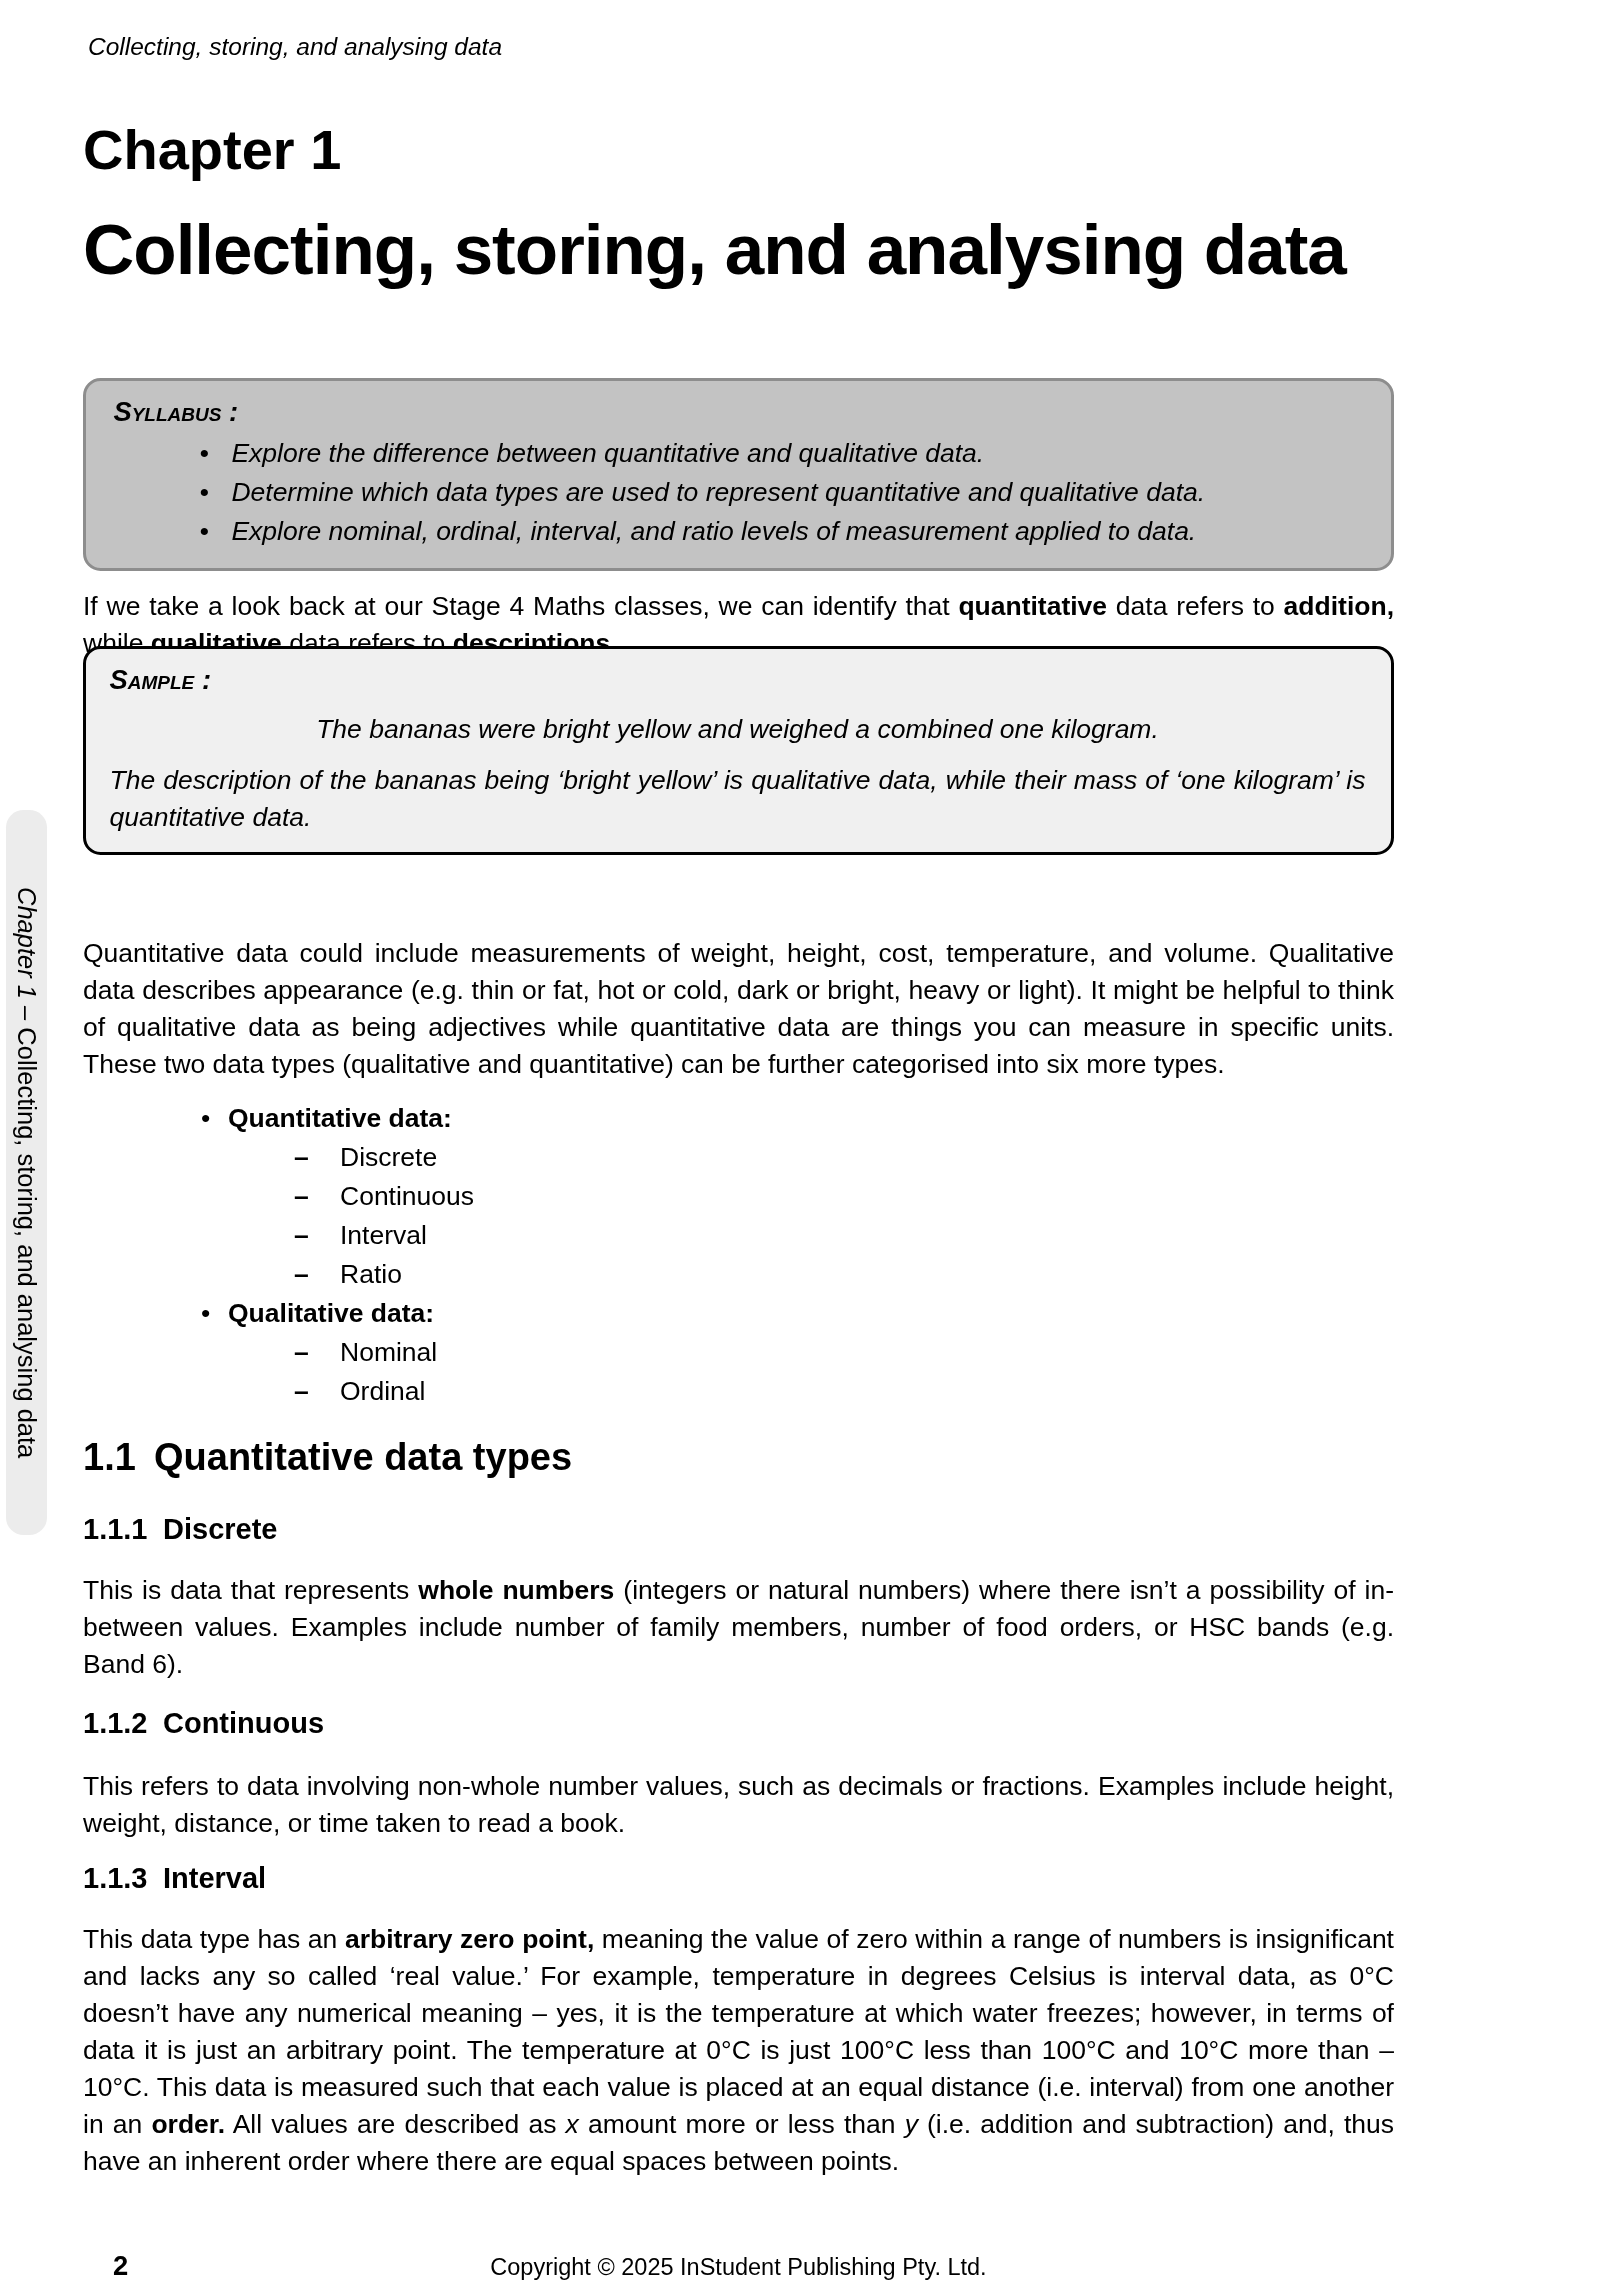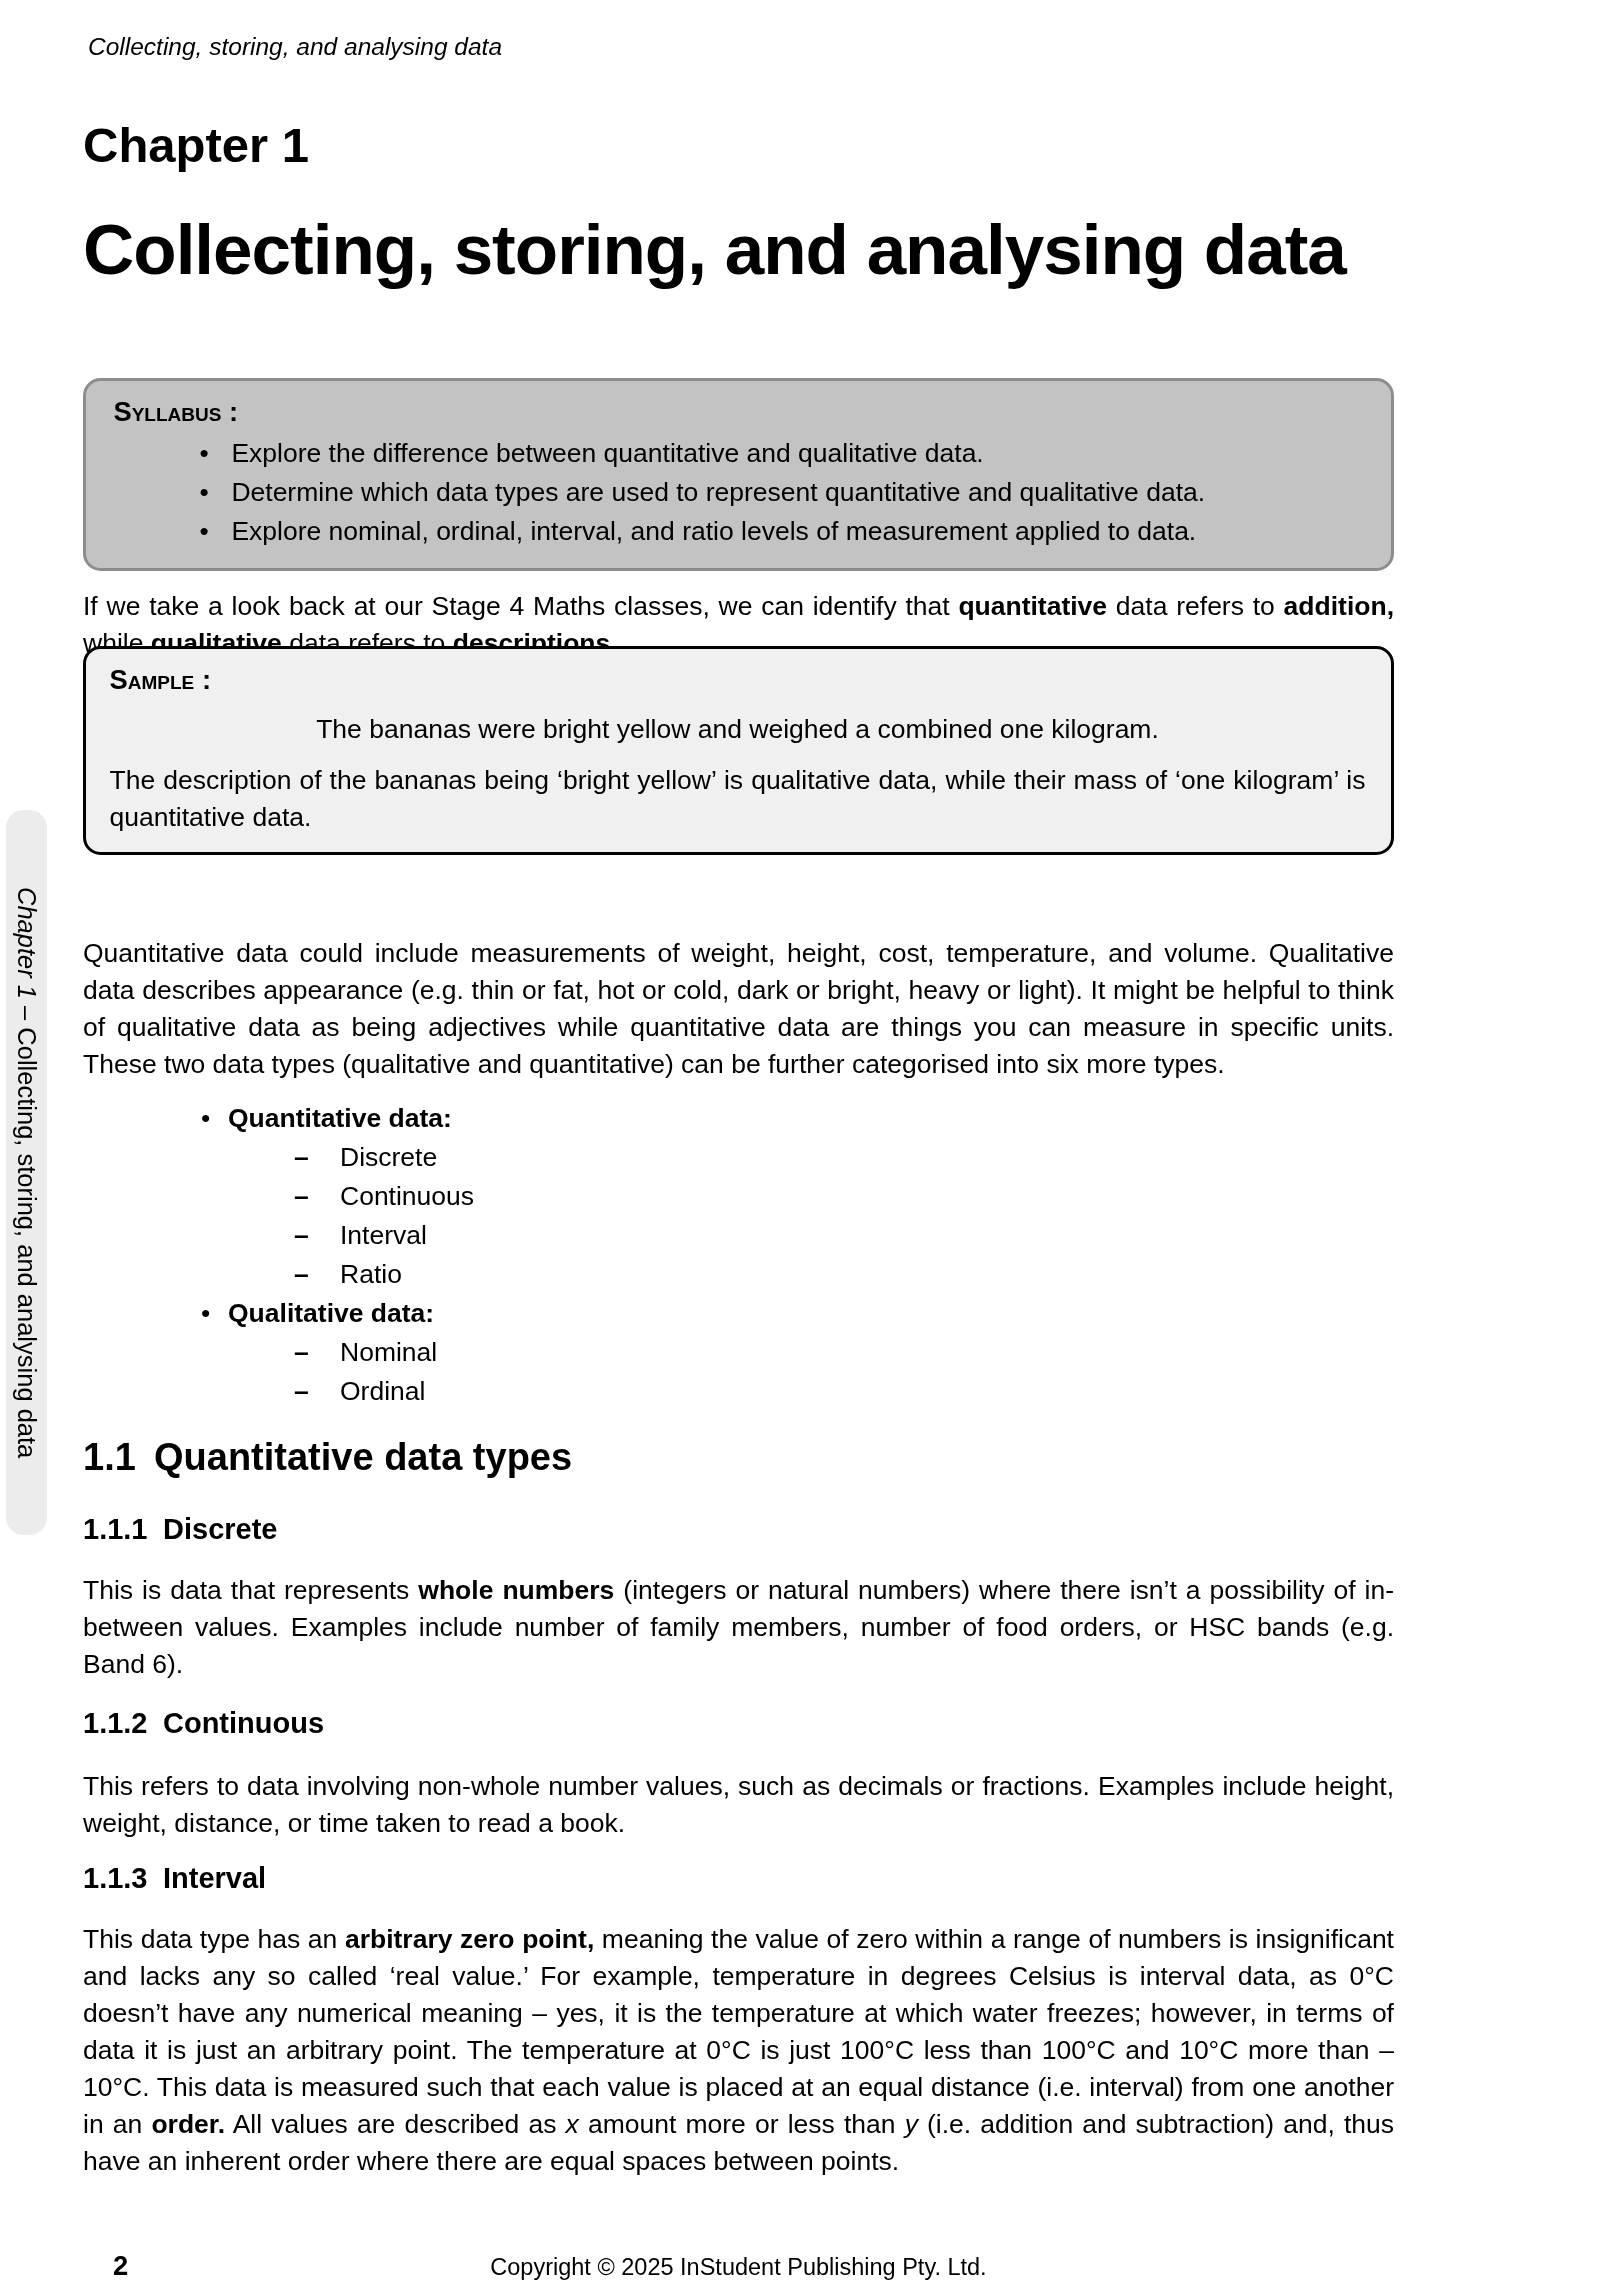--- a/index.html
+++ b/index.html
@@ -14,31 +14,31 @@
   }
   .b { font-weight:bold; }
   .i { font-style:italic; }
 
   .running-header {
     position:absolute; left:88px; top:9.8px;
     font-size:24.5px; font-style:italic;
   }
   .chapter-label {
     position:absolute; left:83px; top:94px;
-    font-size:49px; font-weight:bold;
+    font-size:56px; font-weight:bold;
   }
   .chapter-title {
     position:absolute; left:83px; top:186px;
     font-size:71px; font-weight:bold; letter-spacing:-1px;
     white-space:nowrap;
   }
 
   .box {
     position:absolute; left:83px; width:1311px;
-    box-sizing:border-box; border-radius:17.6px;
+    box-sizing:border-box; border-radius:17.6px;font-style:italic;
   }
   .syllabus-box {
     top:355px;
     background:#c3c3c3;
     border:3.9px solid #8d8d8d;
     padding:11.8px 25.5px 17.6px 27.4px;
   }
   .sample-box {
     top:623px;
     background:#f0f0f0;

